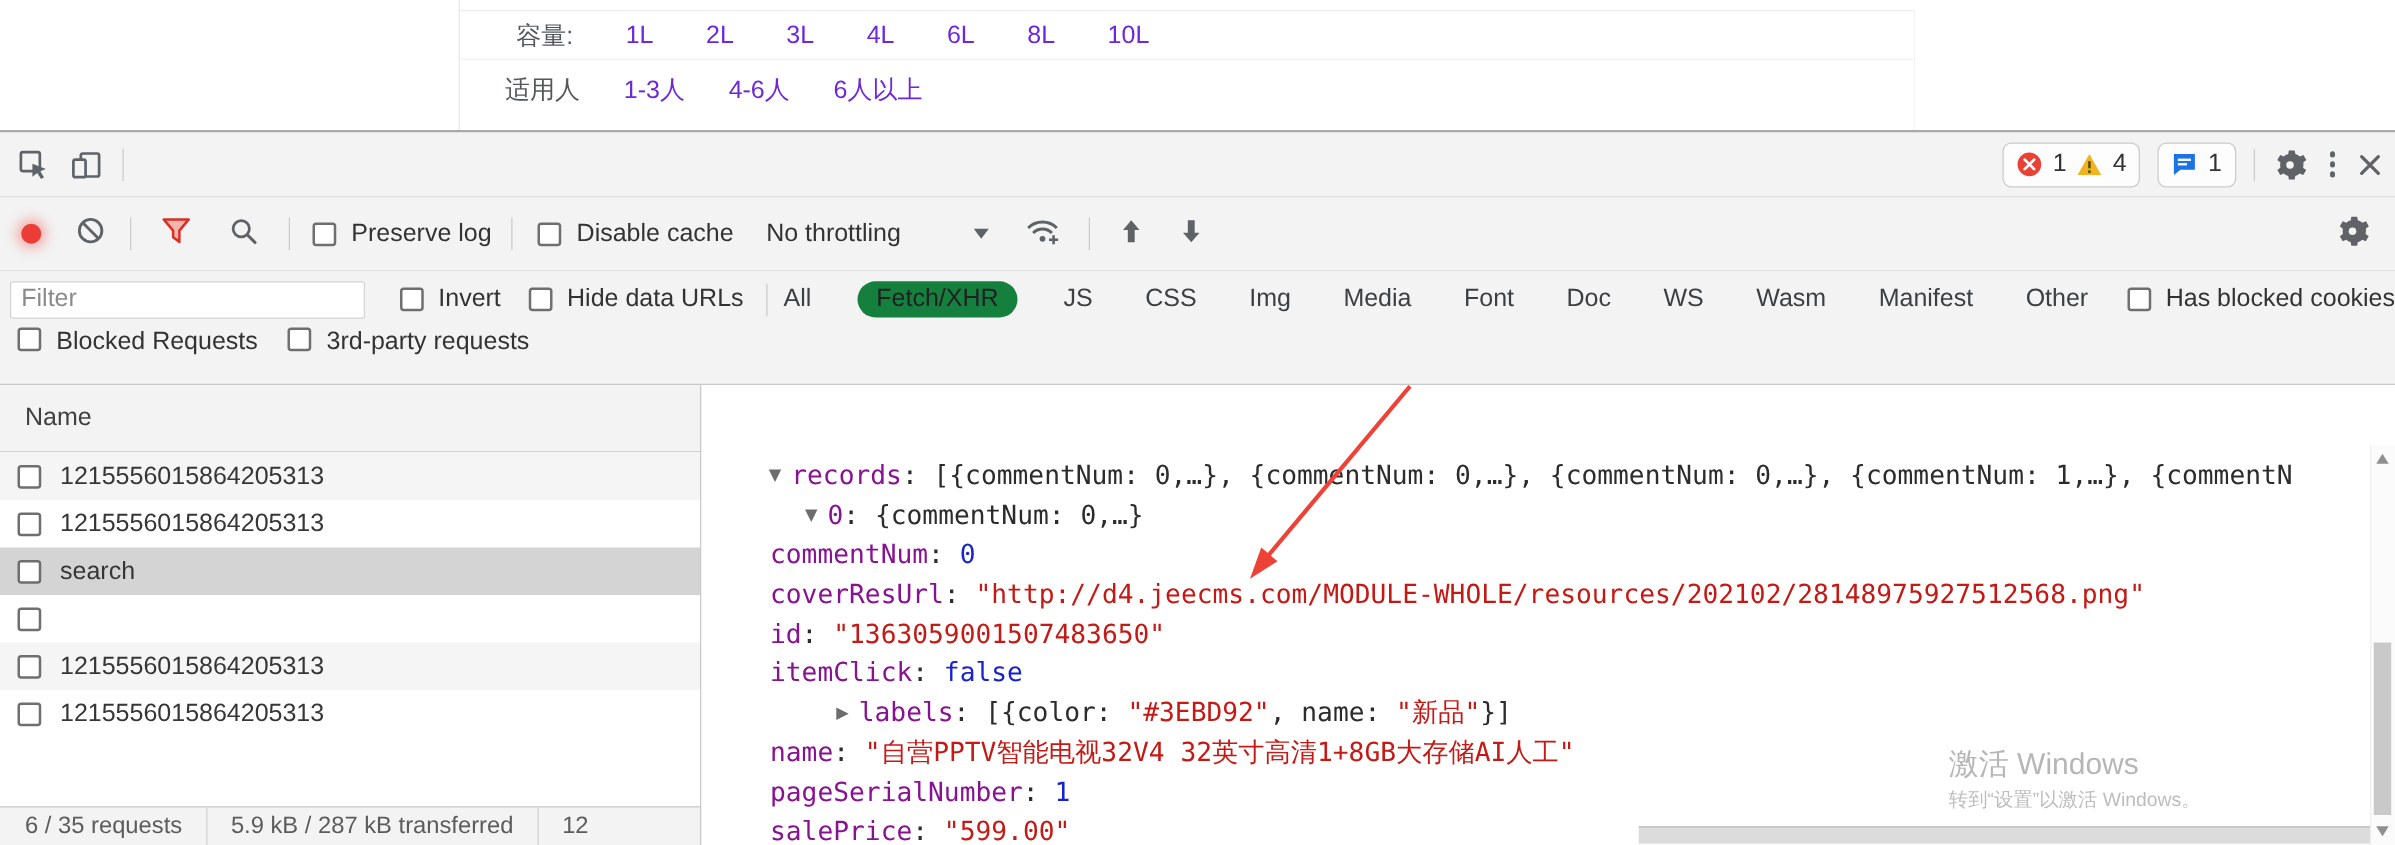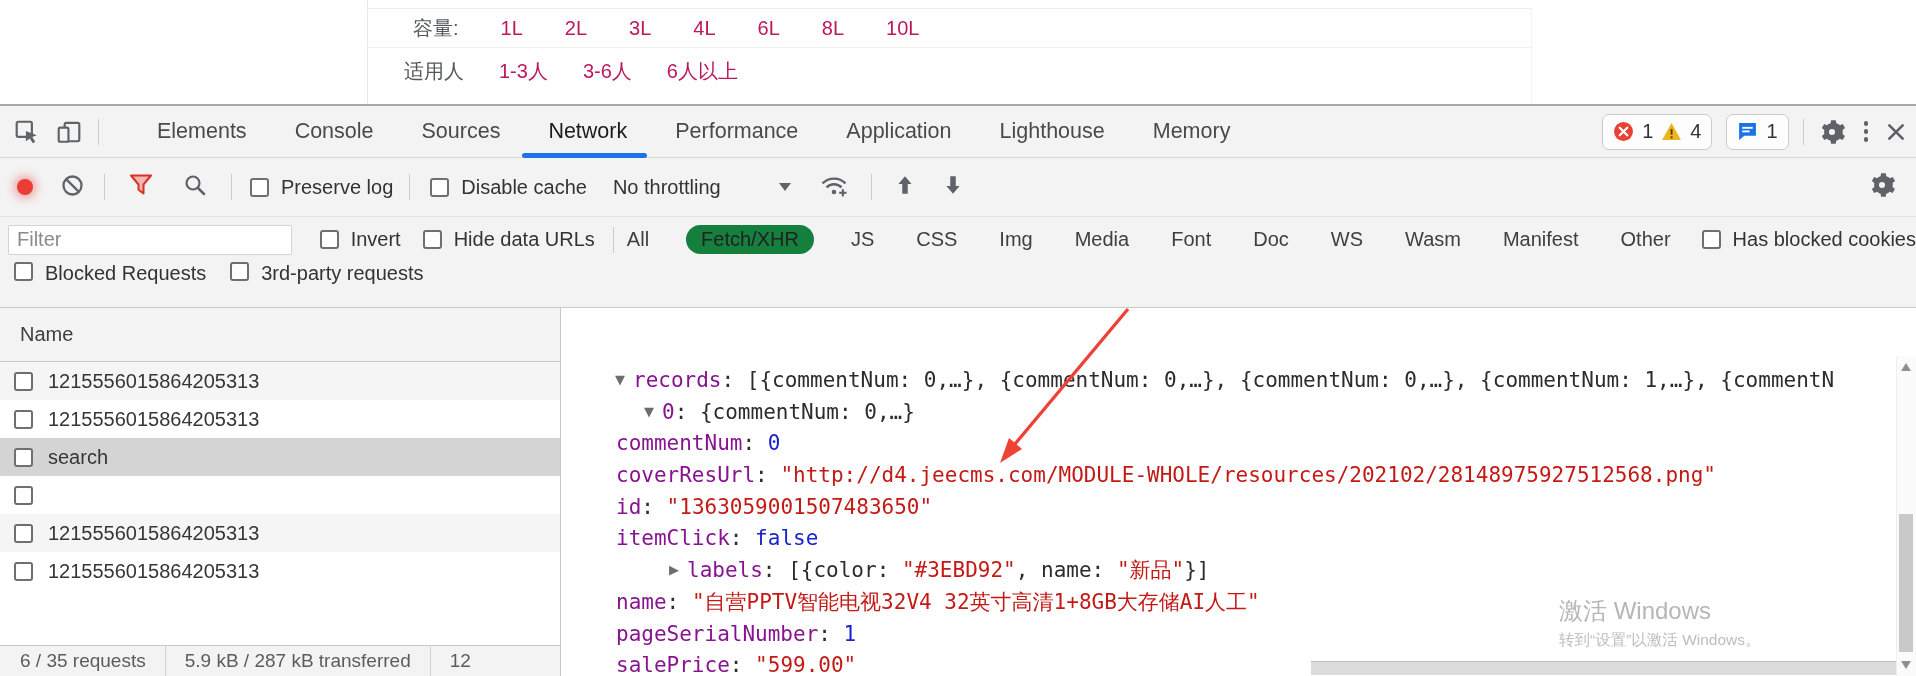--- a/index.html
+++ b/index.html
@@ -8,21 +8,21 @@
 
   
   .wp-vline{position:absolute;left:367px;top:0;width:1px;height:104px;background:#e8e8e8}
   .wp-topline{position:absolute;left:367px;top:8px;width:1164px;height:1px;background:#ededed}
   .wp-midline{position:absolute;left:367px;top:47px;width:1164px;height:1px;background:#f0f0f0}
   .wp-rightline{position:absolute;left:1531px;top:8px;width:1px;height:96px;background:#f3f3f3}
   .wp-row{position:absolute;display:flex;align-items:center;font-size:20px;color:#8a8a8a}
   #wprow1{left:413px;top:10px;height:36px;gap:42px}
   #wprow2{left:404px;top:50px;height:42px;gap:35px}
   .wp-label{color:#54585c}
-  .wp-opt{color:#be185d;white-space:nowrap}
+  .wp-opt{color:#6d28d9;white-space:nowrap}
 
   
   .dt{position:absolute;left:0;top:104px;right:0;bottom:0;border-top:2px solid #a9a9a9;background:#f3f3f3}
   .vsep{width:1px;height:26px;background:#ccc;flex:none}
   .cb{width:19px;height:19px;border:2px solid #6f6f6f;border-radius:3px;background:#fff;flex:none;box-sizing:border-box}
   .tlabel{font-size:20px;color:#333;white-space:nowrap}
 
   
   .tabbar{position:absolute;top:0;left:0;right:0;height:52px;display:flex;align-items:center;
           padding-left:14px;box-sizing:border-box;border-bottom:1px solid #dadada;background:#f3f3f3}
@@ -122,50 +122,40 @@
     <div class="wp-vline"></div>
     <div class="wp-topline"></div>
     <div class="wp-midline"></div>
     <div class="wp-rightline"></div>
     <div class="wp-row" id="wprow1">
       <span class="wp-label">容量:</span>
       <span style="display:contents"><span class="wp-opt">1L</span><span class="wp-opt">2L</span><span class="wp-opt">3L</span><span class="wp-opt">4L</span><span class="wp-opt">6L</span><span class="wp-opt">8L</span><span class="wp-opt">10L</span></span>
     </div>
     <div class="wp-row" id="wprow2">
       <span class="wp-label">适用人</span>
-      <span style="display:contents"><span class="wp-opt">1-3人</span><span class="wp-opt">3-6人</span><span class="wp-opt">6人以上</span></span>
+      <span style="display:contents"><span class="wp-opt">1-3人</span><span class="wp-opt">4-6人</span><span class="wp-opt">6人以上</span></span>
     </div>
   </div>
 
   <div class="dt">
 
     <div class="tabbar">
       <span class="icon">
         <svg width="26" height="26" viewBox="0 0 24 24">
             <rect x="2.5" y="2.5" width="14" height="14" rx="1.5" fill="none" stroke="#5f6368" stroke-width="2"></rect>
             <path d="M11 11 L21 15 L16.8 16.6 L19.6 21 L17.4 22.3 L14.6 17.9 L11 20.6 Z" fill="#5f6368"></path>
           </svg>
       </span>
       <span class="icon ml16">
         <svg width="26" height="26" viewBox="0 0 24 24">
             <rect x="8" y="3.5" width="13.5" height="17" rx="1.5" fill="none" stroke="#5f6368" stroke-width="2"></rect>
             <rect x="2.5" y="8" width="9" height="13" rx="1.5" fill="#f3f3f3" stroke="#5f6368" stroke-width="2"></rect>
           </svg>
       </span>
       <div class="vsep ml16"></div>
-      <div class="dt-tabs">
-          <span class="dt-tab">Elements</span>
-          <span class="dt-tab">Console</span>
-          <span class="dt-tab">Sources</span>
-          <span class="dt-tab active">Network</span>
-          <span class="dt-tab">Performance</span>
-          <span class="dt-tab">Application</span>
-          <span class="dt-tab">Lighthouse</span>
-          <span class="dt-tab">Memory</span>
-        </div>
       <div class="tb-right">
         <div class="badge-pill">
           <span class="icon">
             <svg width="21" height="21" viewBox="0 0 20 20">
                 <circle cx="10" cy="10" r="9" fill="#e94235"></circle>
                 <path d="M6.4 6.4 L13.6 13.6 M13.6 6.4 L6.4 13.6" stroke="#fff" stroke-width="2.1" stroke-linecap="round"></path>
               </svg>
           </span>
           <span>1</span>
           <span class="icon">

